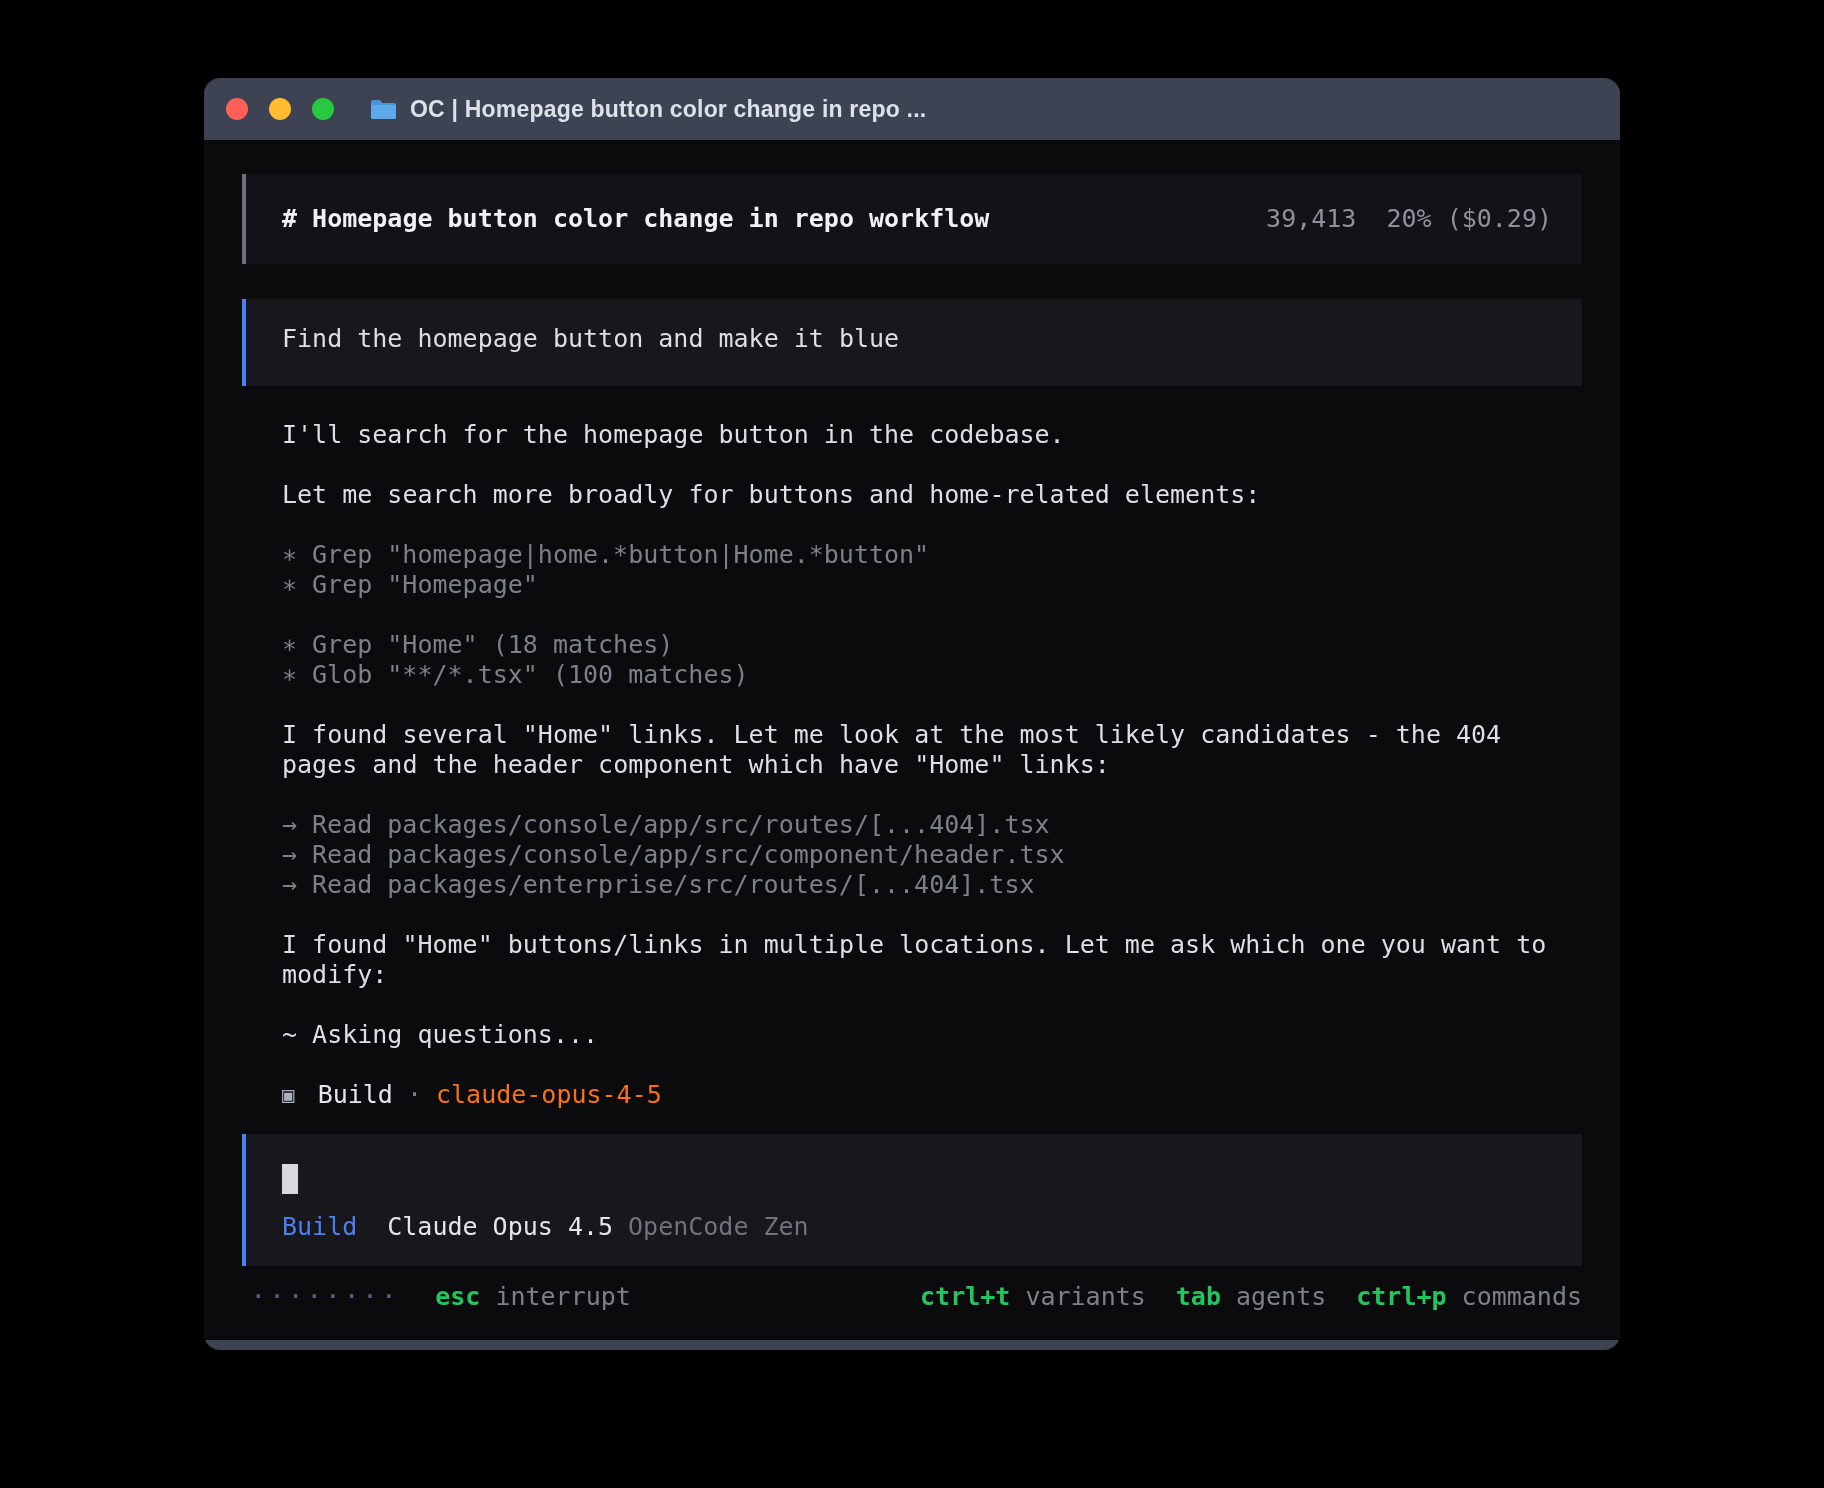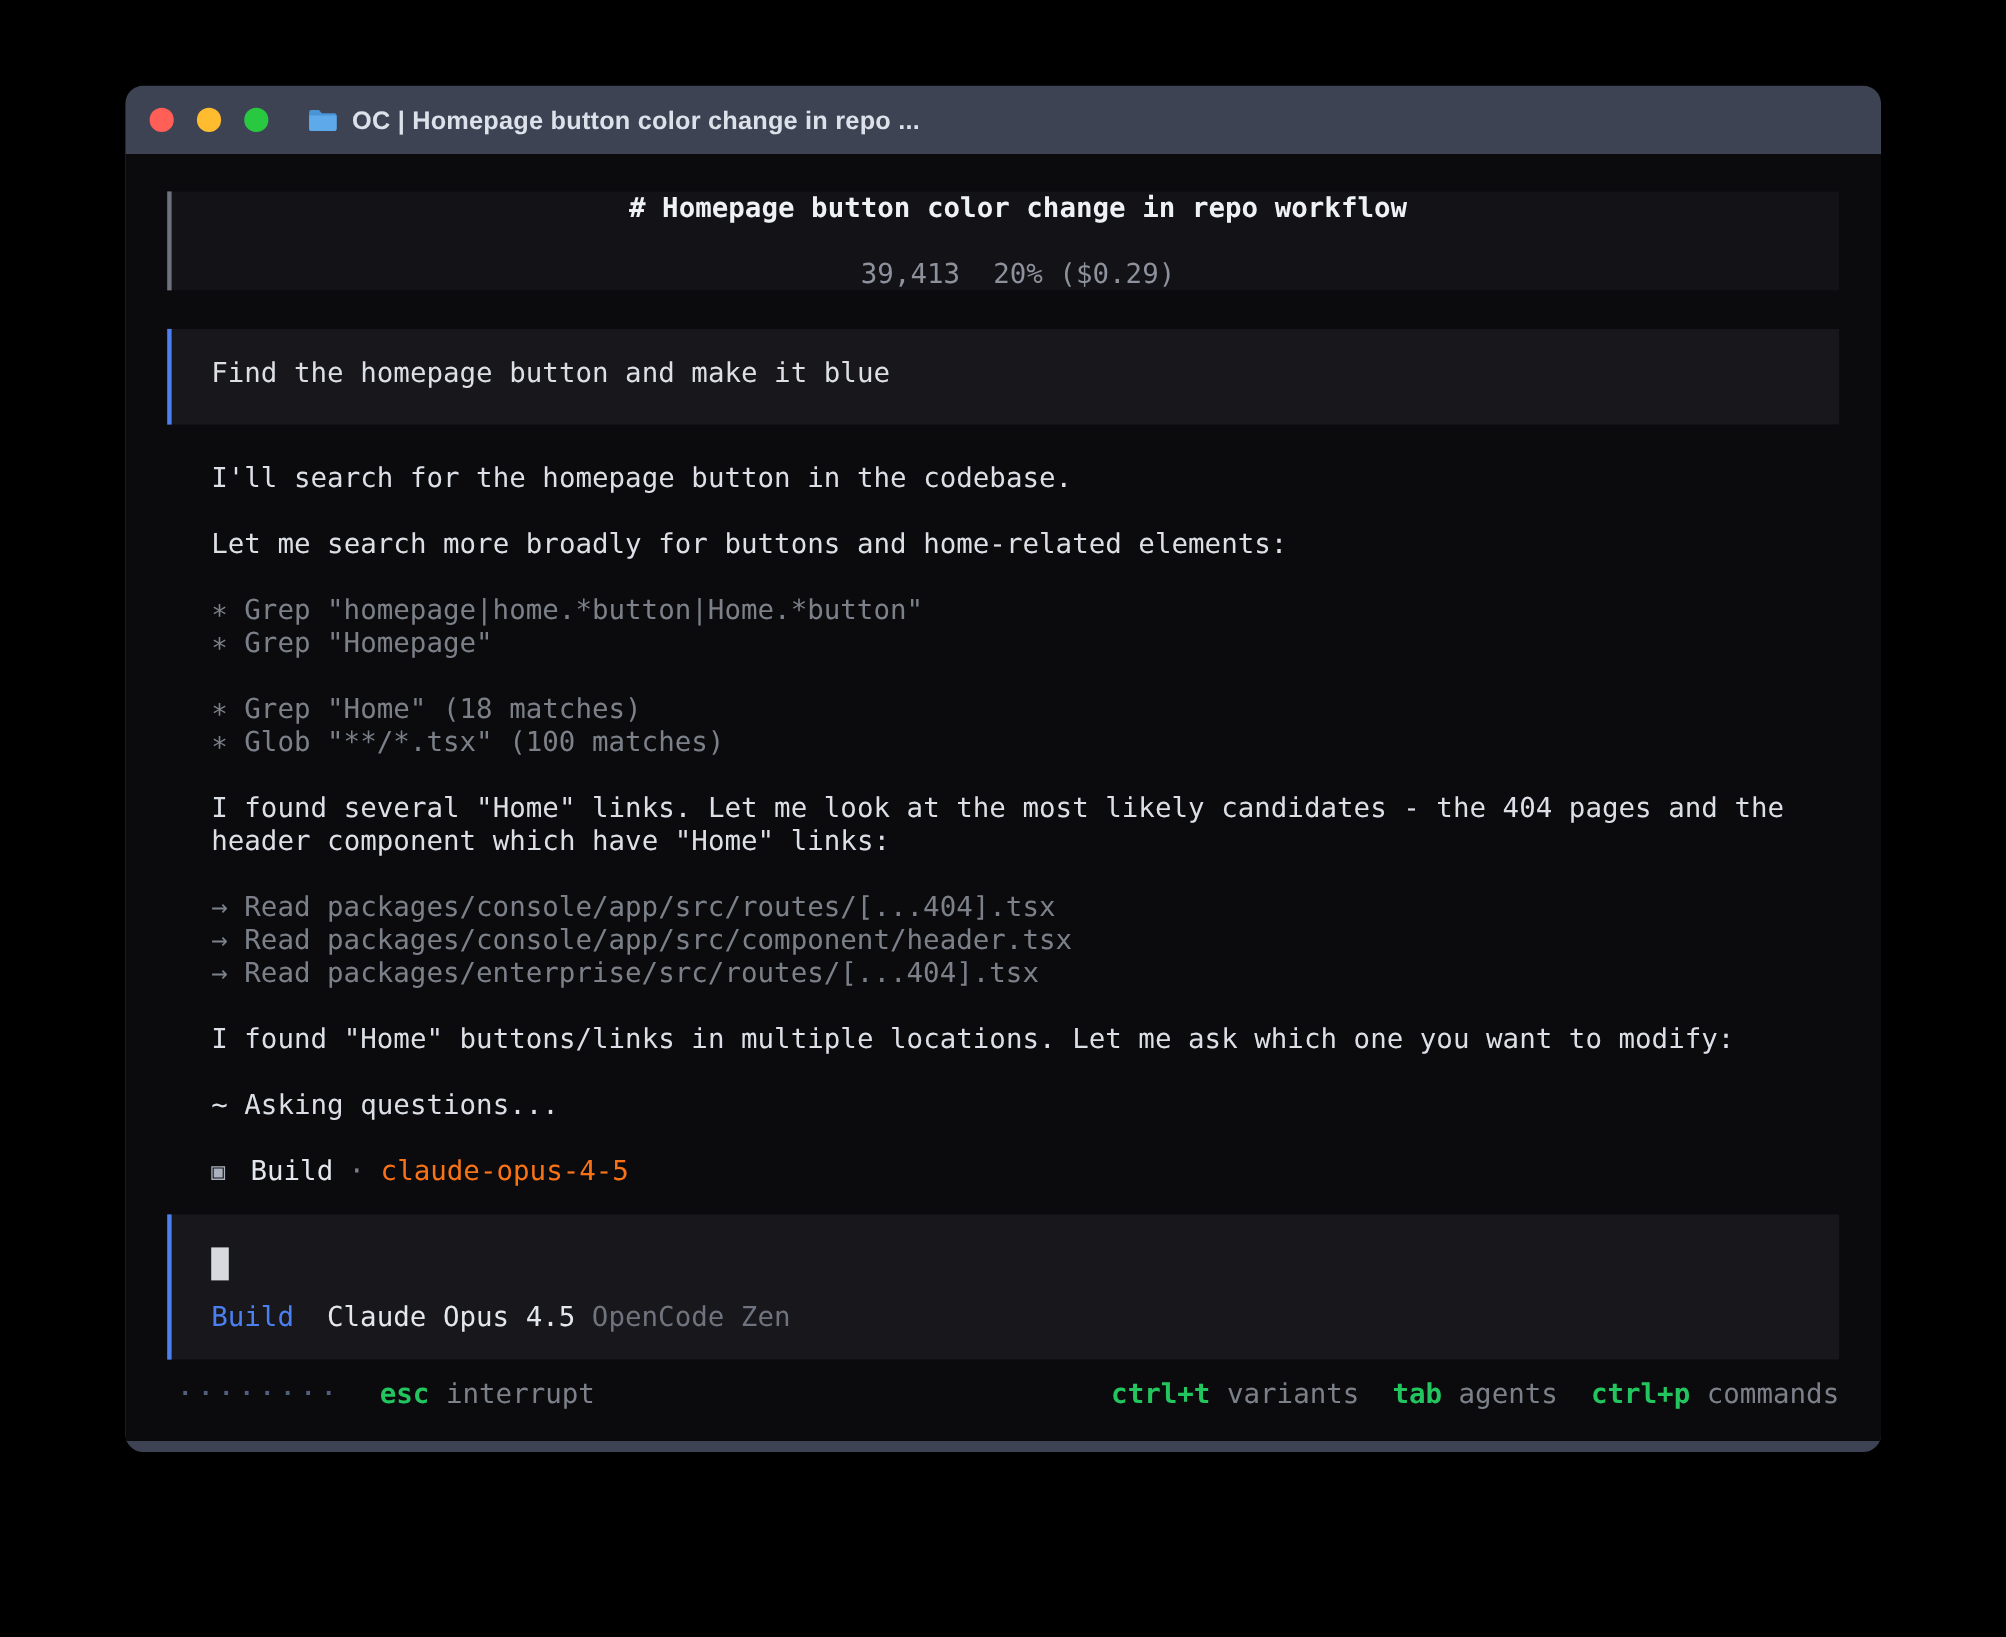--- a/index.html
+++ b/index.html
@@ -4,21 +4,21 @@
 <style>
   * { box-sizing: border-box; }
   html, body { margin: 0; padding: 0; }
   body {
     width: 1824px; height: 1488px;
     background: #000000;
     overflow: hidden;
     font-family: "DejaVu Sans Mono", monospace;
   }
   .window {
-    width: 1596px;
+    width: 1416px;
     margin: 78px auto 0;
     background: #3e4354;
     border-radius: 16px;
     padding-bottom: 10px;
     overflow: hidden;
     box-shadow: 0 30px 90px rgba(0,0,0,0.65);
   }
   .titlebar {
     height: 62px;
     display: flex;
@@ -49,23 +49,22 @@
     color: #dcdfe5;
   }
   .panel { border-left: 4px solid; }
   .session-header {
     background: #121217;
     border-color: #6d7280;
     height: 90px;
     display: flex;
     align-items: center;
     justify-content: space-between;
-    padding: 0 30px 0 53px;
+    padding: 0 30px 0 36px;
     margin-bottom: 35px;
-    flex-direction: column;
   }
   .session-title { font-weight: 700; color: #eef1f5; white-space: nowrap; }
   .session-stats { color: #8d919c; display: flex; gap: 30px; white-space: nowrap; }
   .user-msg {
     background: #17171c;
     border-color: #4c80f0;
     padding: 25px 30px 32px 36px;
     margin-bottom: 34px;
     color: #dcdfe5;
   }

